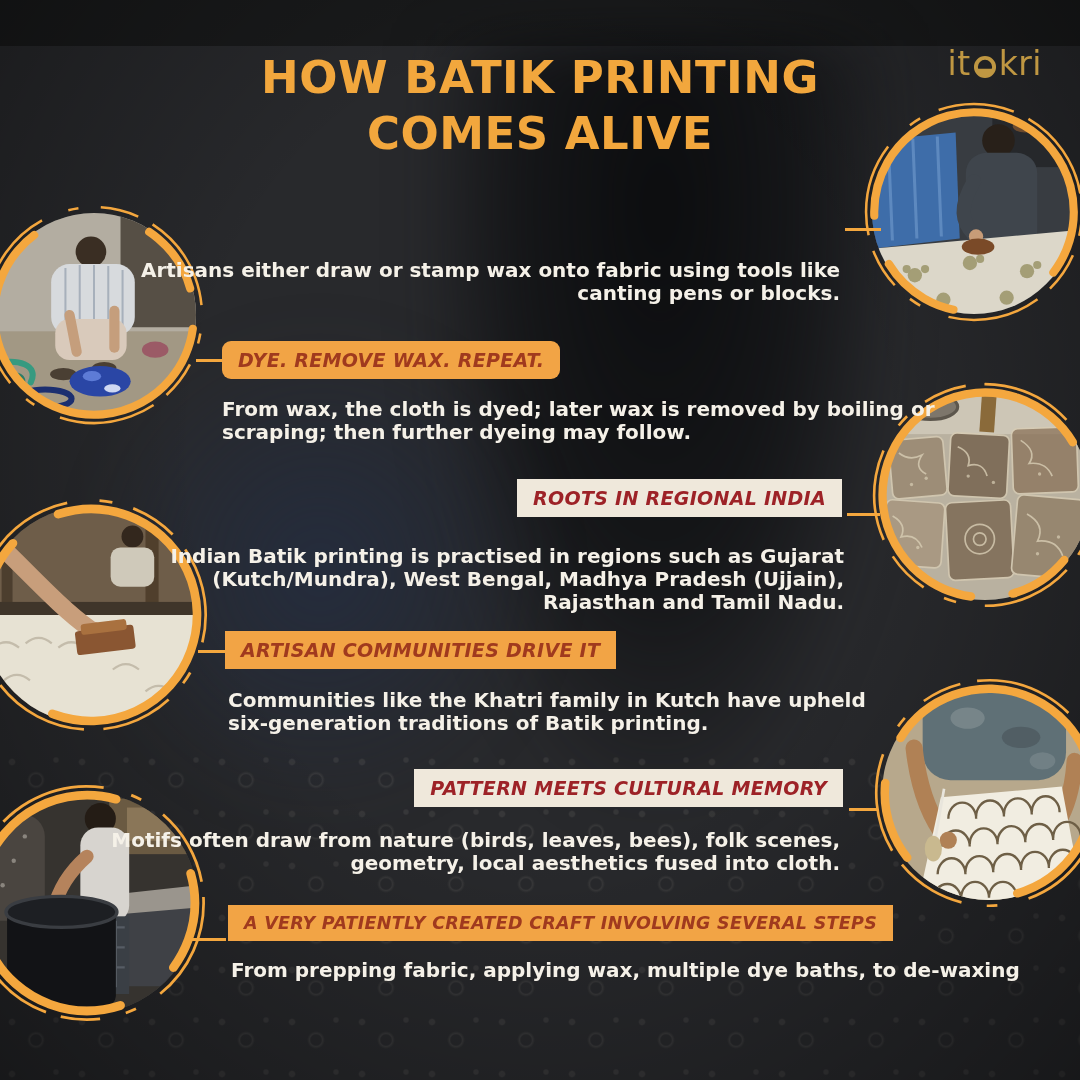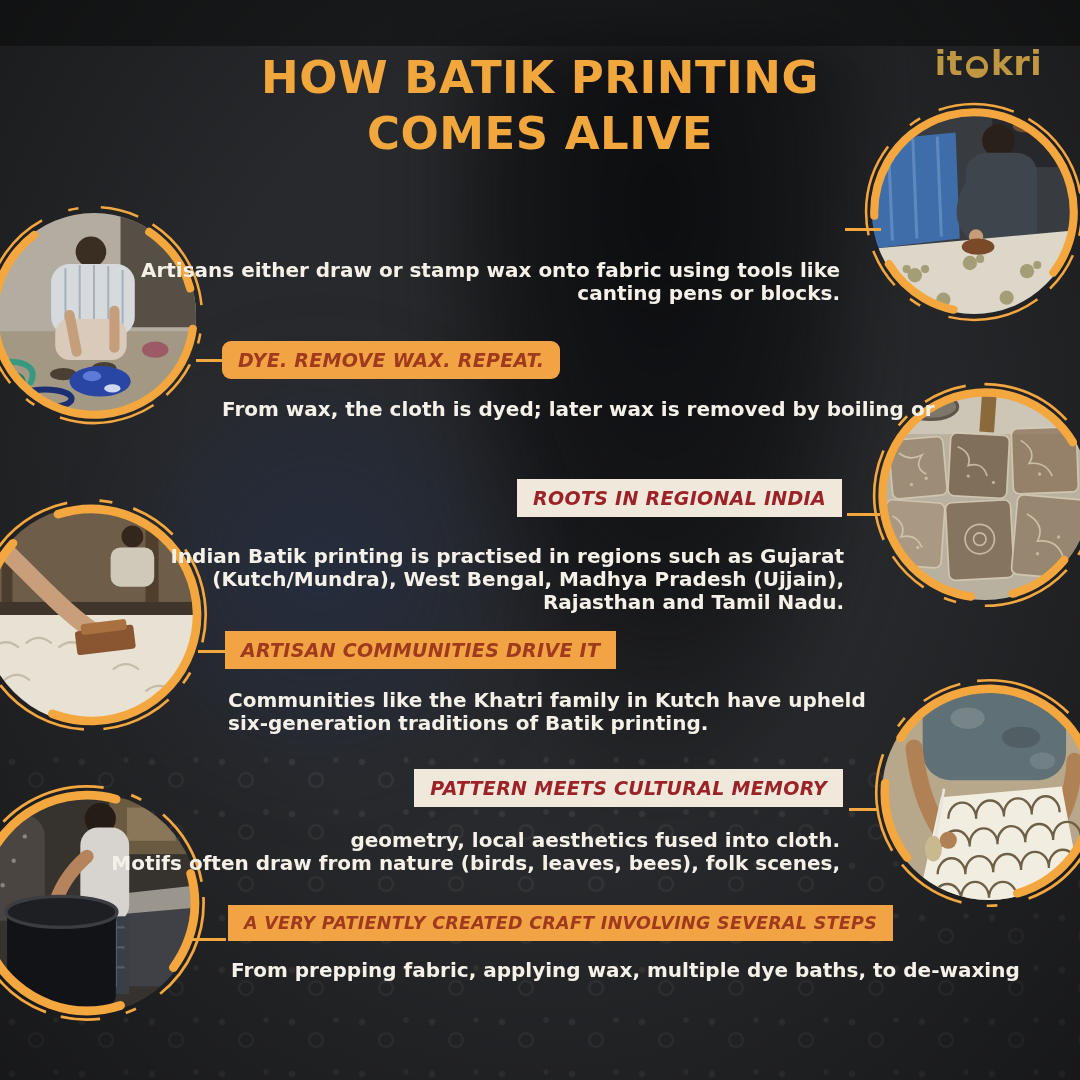--- a/index.html
+++ b/index.html
@@ -23,21 +23,21 @@
       radial-gradient(circle at 56px 10px, #CFC8B8 2px, transparent 3.5px);
     background-size:70px 52px;}
   .bg-vignette{position:absolute;inset:0;
     background:radial-gradient(ellipse at 50% 42%, rgba(0,0,0,0) 45%, rgba(0,0,0,.42) 100%);}
 
   
   .title{position:absolute;left:90px;top:50px;width:900px;text-align:center;
     color:var(--title,#F2A73D);font-weight:800;font-size:45px;line-height:56px;letter-spacing:.5px;}
   .title span{display:block;}
   .brand{position:absolute;right:38px;top:44px;color:var(--gold,#BF9742);
-    font-weight:700;font-size:33px;letter-spacing:.5px;display:flex;align-items:center;}
+    font-weight:400;font-size:33px;letter-spacing:.5px;display:flex;align-items:center;}
   .brand .o-icon{width:26px;height:26px;margin:6px 1px 0 1px;}
 
   
   .hbox{position:absolute;display:inline-block;font-style:italic;font-weight:800;
     font-size:19px;letter-spacing:.3px;padding:8px 16px;white-space:nowrap;}
   .hbox.cream{background:var(--cream,#EFE8DB);color:var(--red,#9D2227);}
   .hbox.orange{background:var(--orange,#F2A445);color:var(--rust,#A03A1E);}
 
   
   .btext{position:absolute;color:var(--body,#F5F1E8);font-weight:700;font-size:20px;line-height:23px;}
@@ -298,42 +298,43 @@
 
   <div class="btext r" id="b1">
     <span>Artisans either draw or stamp wax onto fabric using tools like</span>
     <span>canting pens or blocks.</span>
   </div>
   <div class="conn" id="n1"></div>
 
   <div class="hbox orange" id="h2">DYE. REMOVE WAX. REPEAT.</div>
   <div class="btext l" id="b2">
     <span>From wax, the cloth is dyed; later wax is removed by boiling or</span>
+    <span>scraping; then further dyeing may follow.</span>
   </div>
   <div class="conn" id="n2"></div>
 
   <div class="hbox cream" id="h3">ROOTS IN REGIONAL INDIA</div>
   <div class="btext r" id="b3">
     <span>Indian Batik printing is practised in regions such as Gujarat</span>
     <span>(Kutch/Mundra), West Bengal, Madhya Pradesh (Ujjain),</span>
     <span>Rajasthan and Tamil Nadu.</span>
   </div>
   <div class="conn" id="n3"></div>
 
   <div class="hbox orange" id="h4">ARTISAN COMMUNITIES DRIVE IT</div>
   <div class="btext l" id="b4">
     <span>Communities like the Khatri family in Kutch have upheld</span>
     <span>six-generation traditions of Batik printing.</span>
   </div>
   <div class="conn" id="n4"></div>
 
   <div class="hbox cream" id="h5">PATTERN MEETS CULTURAL MEMORY</div>
   <div class="btext r" id="b5">
+    <span>Motifs often draw from nature (birds, leaves, bees), folk scenes,</span>
     <span>geometry, local aesthetics fused into cloth.</span>
-    <span>Motifs often draw from nature (birds, leaves, bees), folk scenes,</span>
   </div>
   <div class="conn" id="n5"></div>
 
   <div class="hbox orange" id="h6">A VERY PATIENTLY CREATED CRAFT INVOLVING SEVERAL STEPS</div>
   <div class="btext l" id="b6">
     <span>From prepping fabric, applying wax, multiple dye baths, to de-waxing</span>
   </div>
   <div class="conn" id="n6"></div>
 
 </div>

